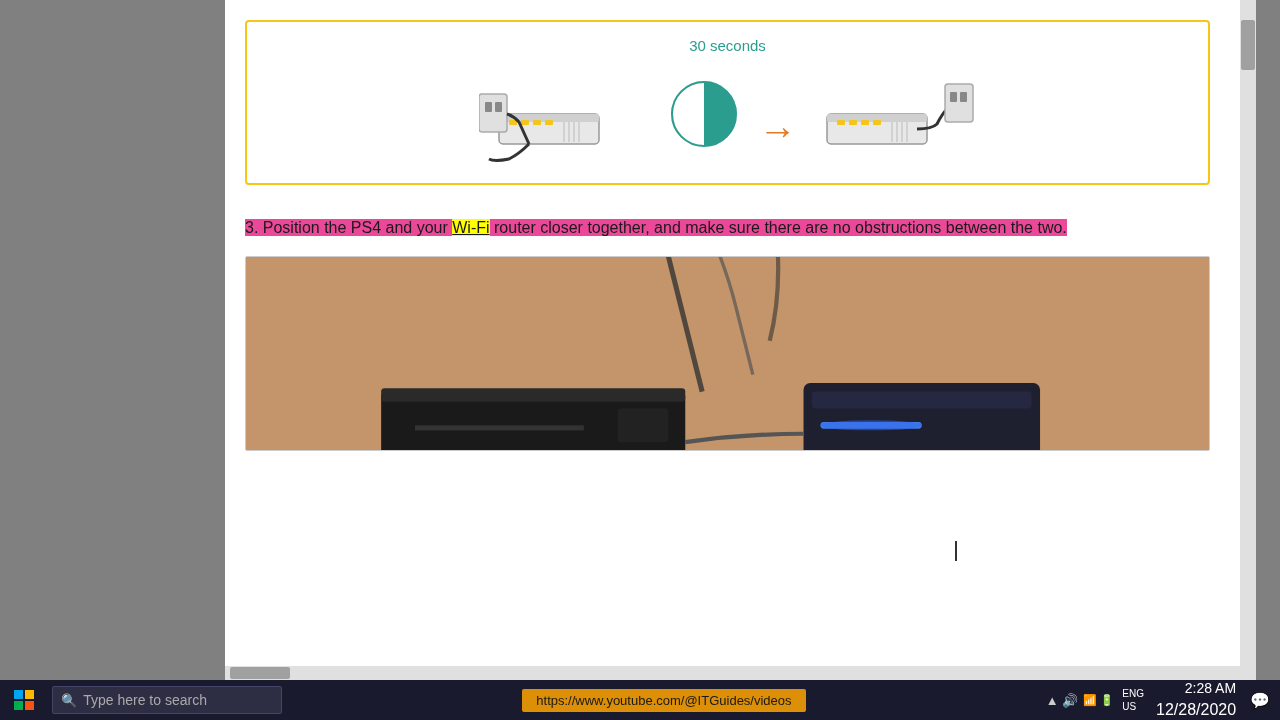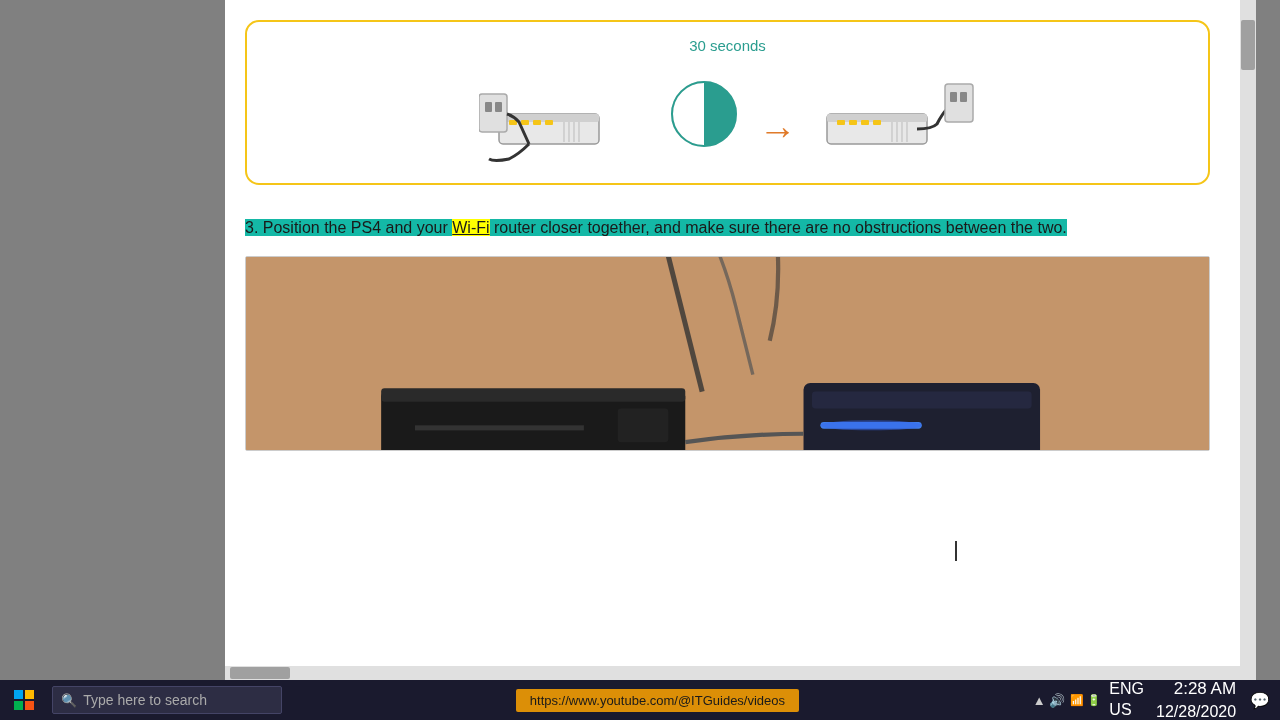--- a/index.html
+++ b/index.html
@@ -42,21 +42,21 @@
     .step-text {
       font-size: 16px;
       line-height: 1.6;
       color: #1a1a1a;
       margin-bottom: 20px;
     }
 
     
     .diagram-box {
       border: 2px solid #f5c518;
-      border-radius: 14px;
+      border-radius: 4px;
       padding: 15px;
       margin-bottom: 30px;
       background: #fff;
       display: flex;
       flex-direction: column;
       align-items: center;
     }
 
     .diagram-label {
       color: #2a9d8f;
@@ -75,21 +75,21 @@
 
     
     .step3-text {
       font-size: 16px;
       line-height: 1.6;
       color: #1a1a1a;
       margin-bottom: 15px;
     }
 
     .highlight-yellow {
-      background-color: #14b8a6;
+      background-color: #ec4899;
     }
 
     .wifi-underline {
       text-decoration: underline;
       background-color: #ffff00;
     }
 
     
     .photo-box {
       border: 1px solid #ccc;
@@ -357,21 +357,21 @@
   </div>
 
   <div class="taskbar-right">
     <div class="tray-icons">
       <span style="color:#ccc; font-size:13px;">▲</span>
       <span style="color:#ccc; font-size:13px;">🔊</span>
       <span style="color:#ccc; font-size:11px;">📶</span>
       <span style="color:#ccc; font-size:11px;">🔋</span>
     </div>
     <div style="display:flex; flex-direction:column; align-items:flex-end;">
-      <span style="color:#fff; font-size:16px; line-height:1.3;"><span>ENG</span><br><span>US</span></span>
+      <span style="color:#fff; font-size:10px; line-height:1.3;"><span>ENG</span><br><span>US</span></span>
     </div>
     <div style="display:flex; flex-direction:column; align-items:flex-end; margin-left:4px;">
-      <span style="color:#fff; font-size:17px; line-height:1.4;">2:28 AM</span>
+      <span style="color:#fff; font-size:14px; line-height:1.4;">2:28 AM</span>
       <span style="color:#fff; font-size:16px; line-height:1.4;">12/28/2020</span>
     </div>
     <span style="color:#ccc; font-size:16px; margin-left:6px;">💬</span>
   </div>
 </div>
 
 </body></html>

